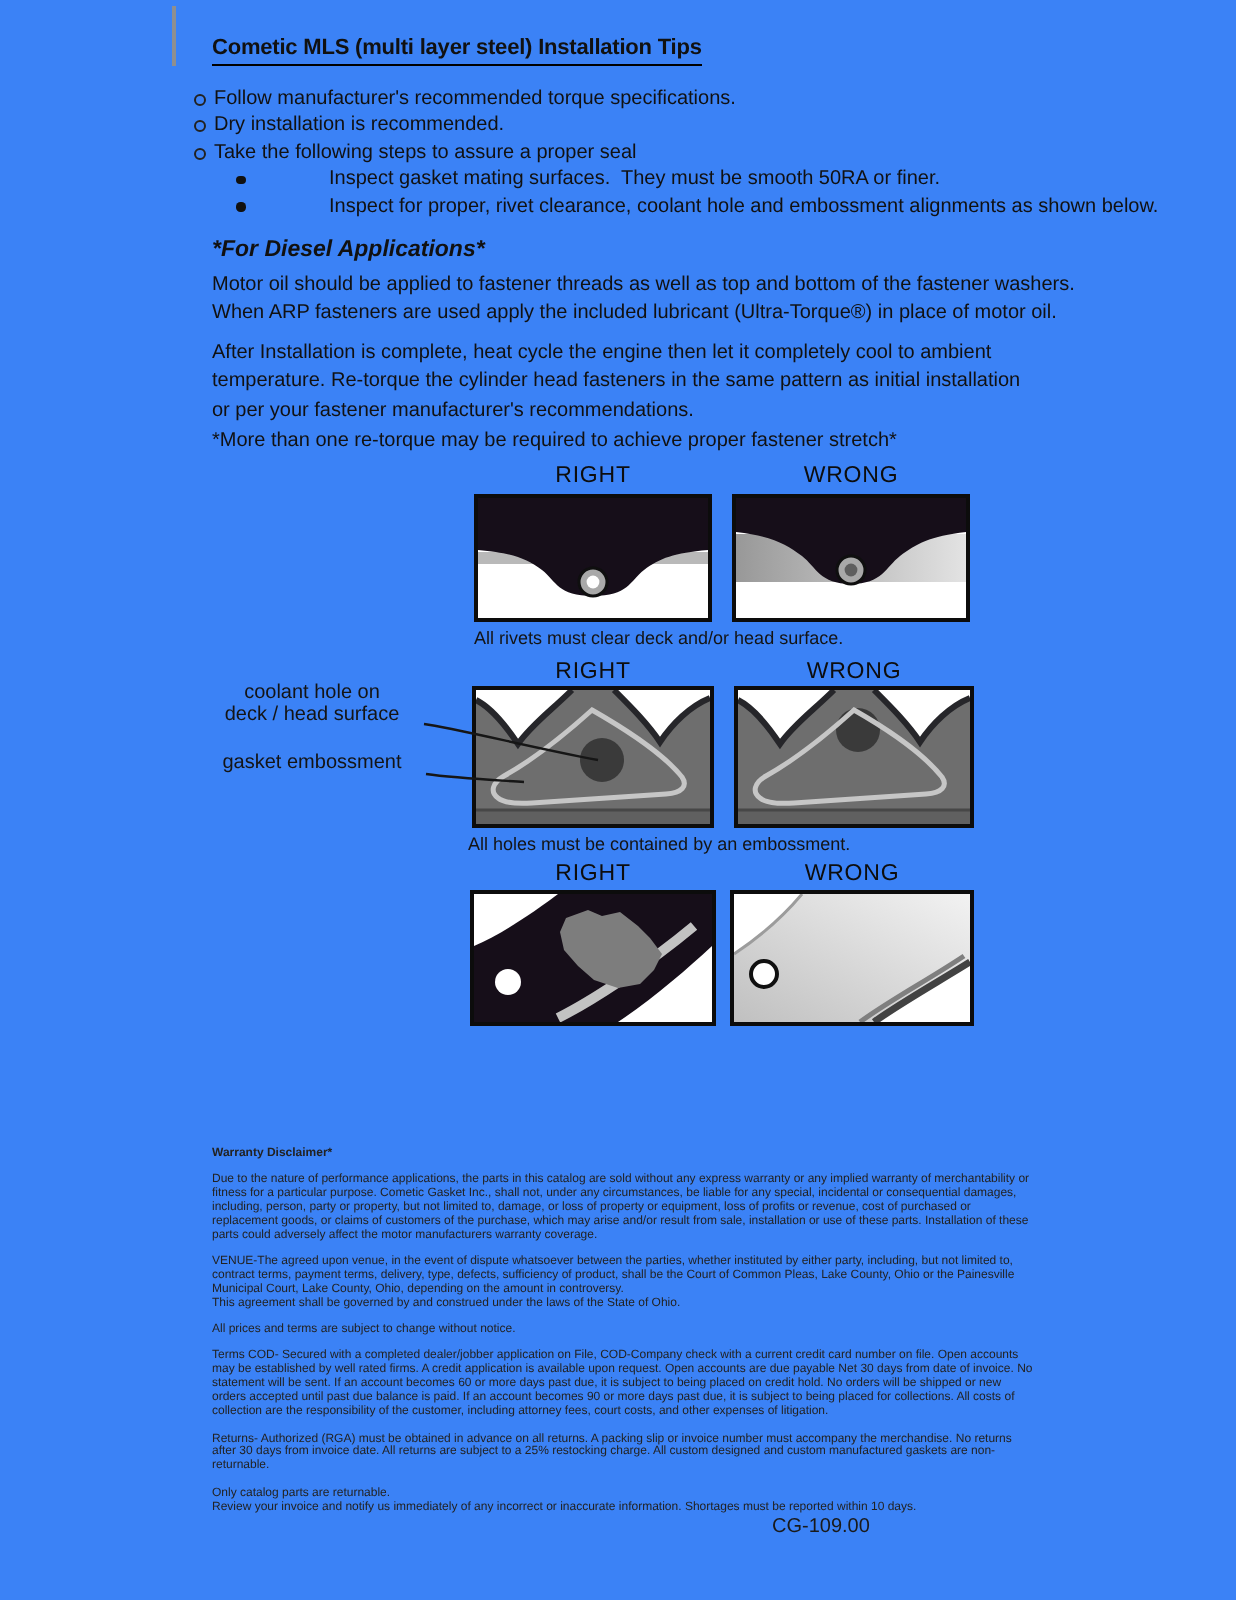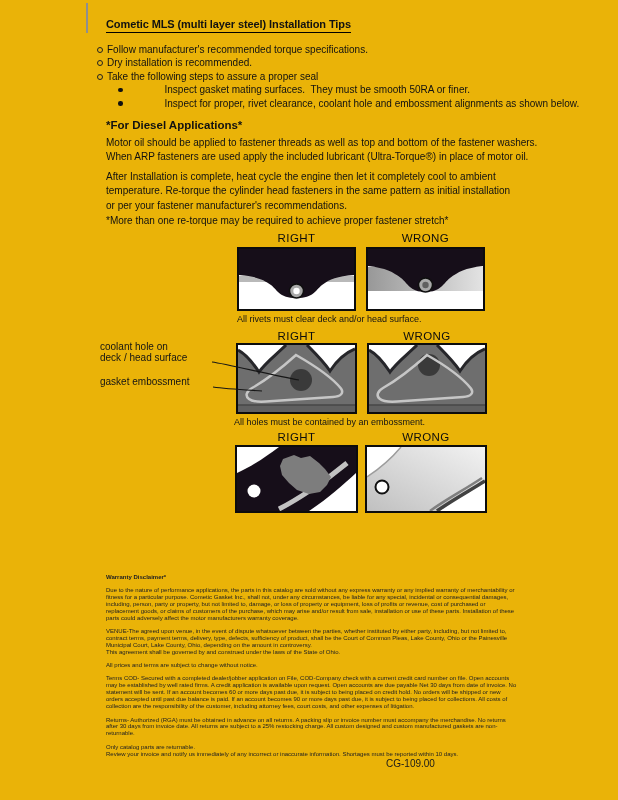--- a/index.html
+++ b/index.html
@@ -1,44 +1,44 @@
 <!DOCTYPE html>
 <html><head>
 <meta charset="utf-8">
 <style>
   html,body{margin:0;padding:0;background:#ffffff;}
   .page{
-    position:relative;width:618px;height:800px;background:#eab308;overflow:hidden;
+    position:relative;width:618px;height:800px;background:#3b82f6;overflow:hidden;
     font-family:"Liberation Sans","DejaVu Sans",sans-serif;color:#111;
   }
   .abs{position:absolute;}
   .crop-mark{left:86px;top:3px;width:1.5px;height:30px;background:#8f8f8f;}
 
   .doc-title{
     left:106px;top:18px;font-size:11px;font-weight:bold;letter-spacing:-0.1px;
     border-bottom:1.5px solid #000;padding-bottom:2px;white-space:pre;
   }
   .bullet-list{left:97px;top:43px;font-size:10px;line-height:13.4px;}
   .bullet-row{display:flex;align-items:baseline;white-space:pre;}
   .bullet-row.sub{margin-left:21px;gap:38px;}
   .marker-open{width:4px;height:4px;border:1px solid #222;border-radius:50%;margin-right:4px;flex:none;align-self:center;}
   .marker-solid{width:4.5px;height:4.5px;background:#111;border-radius:50%;margin-right:4px;flex:none;align-self:center;}
 
-  .section-head{left:106px;top:119px;font-size:11.5px;font-weight:bold;white-space:pre;}
+  .section-head{left:106px;top:119px;font-size:11.5px;font-weight:bold;white-space:pre;font-style:italic;}
   .para{font-size:10px;line-height:14.3px;white-space:pre;}
   .p1{left:106px;top:136px;}
   .p2{left:106px;top:170px;}
   .note{left:106px;top:215px;font-size:10px;white-space:pre;}
 
   .fig-label{font-size:11.5px;letter-spacing:0.4px;text-align:center;color:#0d0d0d;}
   .fig-box{border:2px solid #0c0c0c;background:#fff;}
   .fig-box svg{display:block;}
   .fig-caption{font-size:9px;color:#141414;white-space:pre;line-height:11.5px;}
 
-  .callout{font-size:10px;line-height:11px;text-align:left;white-space:pre;color:#141414;}
+  .callout{font-size:10px;line-height:11px;text-align:center;white-space:pre;color:#141414;}
 
   .fine-print{left:106px;top:574px;width:413px;font-size:6px;line-height:6.9px;color:#222;}
   .fine-print .fp-head{font-weight:bold;margin:0 0 6px 0;}
   .fine-print p{margin:0 0 6.5px 0;white-space:pre-line;}
 
   .doc-number{left:386px;top:758px;font-size:10px;color:#1a1a1a;white-space:pre;}
 </style>
 </head>
 <body>
 

